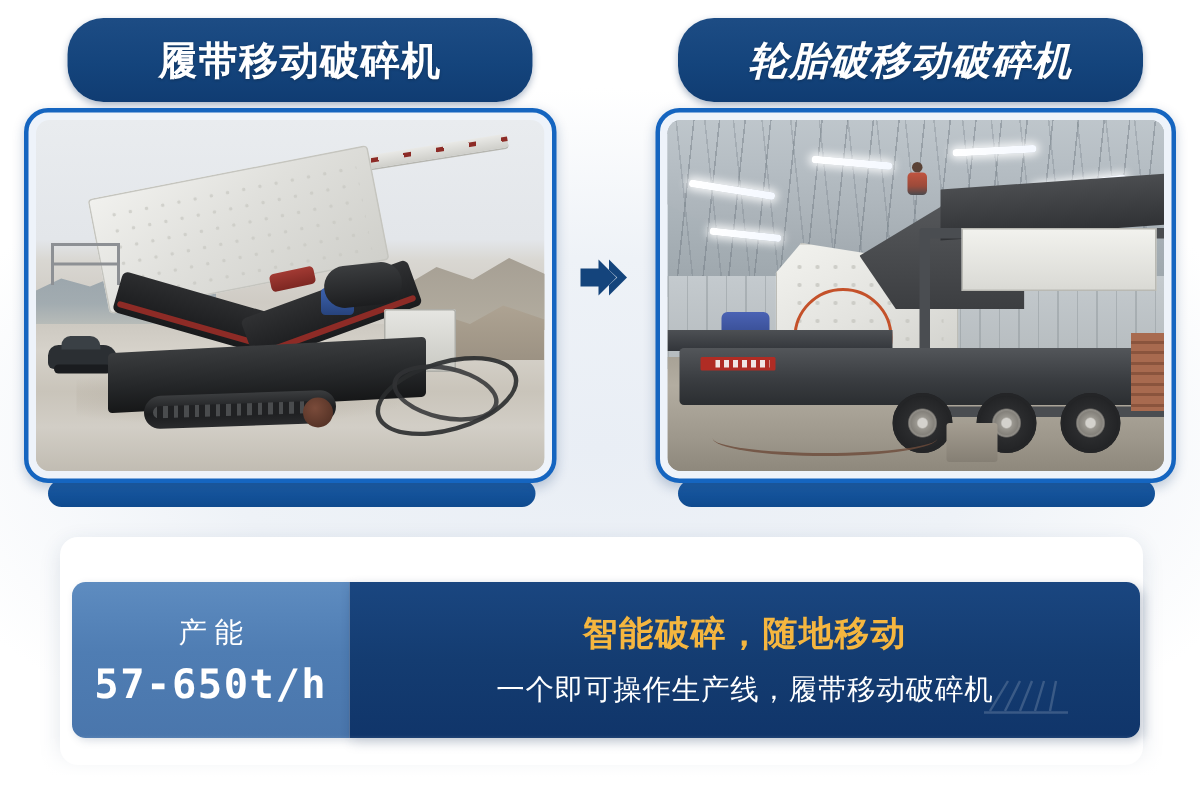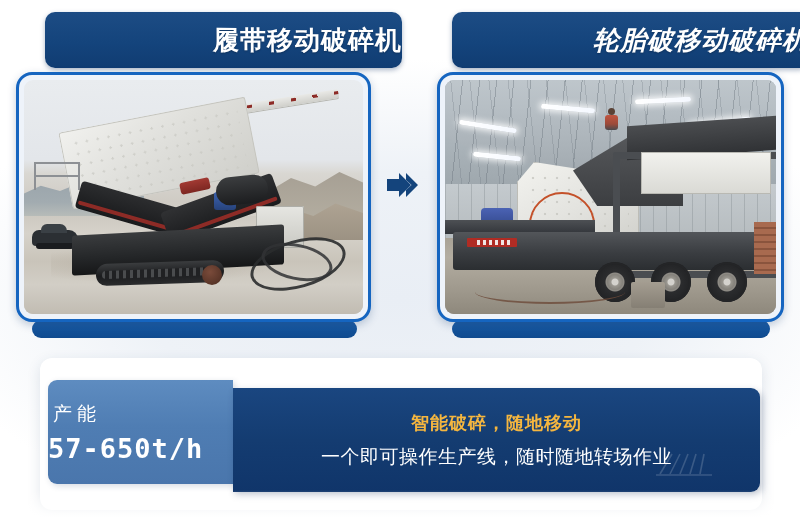--- a/index.html
+++ b/index.html
@@ -16,26 +16,25 @@
   .page-glow{
     position:absolute;left:0;top:40px;width:800px;height:470px;
     background:radial-gradient(ellipse 70% 60% at 50% 55%, #e9eef5 0%, #eef2f7 45%, #ffffff 85%);
     pointer-events:none;
   }
 
   
   .title-pill{
     position:absolute;
     height:56px;
-    border-radius:10px;
+    border-radius:24px;
     background:linear-gradient(180deg,#1d4c84 0%,#14447c 55%,#103c72 100%);
     box-shadow:0 2px 5px rgba(16,50,95,.35);
-    display:flex;align-items:center;justify-content:flex-end;
+    display:flex;align-items:center;justify-content:center;
     z-index:4;
-    padding-left:47px;
   }
   .title-pill span{
     color:#ffffff;
     font-size:26px;
     font-weight:bold;
     letter-spacing:1px;
     text-shadow:0 1px 2px rgba(0,0,0,.25);
     white-space:nowrap;
   }
   #title-left{left:45px;top:12px;width:310px;}
@@ -347,44 +346,44 @@
   }
 
   
   #bottom-card{
     position:absolute;left:40px;top:358px;width:722px;height:152px;
     background:#ffffff;border-radius:12px;
     box-shadow:0 4px 14px rgba(30,60,100,.13);
     z-index:4;
   }
   #capacity-panel{
-    position:absolute;left:48px;top:380px;width:185px;height:104px;
+    position:absolute;left:48px;top:388px;width:185px;height:104px;
     background:linear-gradient(180deg,#5e8cc0 0%,#4f7db3 45%,#4a76ac 100%);
     border-radius:9px 0 0 9px;
     z-index:6;
-    display:flex;flex-direction:column;align-items:flex-start;justify-content:center;
+    display:flex;flex-direction:column;align-items:center;justify-content:center;
     box-shadow:2px 2px 6px rgba(25,55,95,.18);
   }
   #capacity-panel .cap-label{
     color:#ffffff;font-size:19px;letter-spacing:5px;margin-bottom:6px;text-indent:5px;
   }
   #capacity-panel .cap-value{
     color:#ffffff;font-size:27px;font-weight:bold;letter-spacing:1px;
     font-family:"DejaVu Sans Mono","Liberation Mono",monospace;
   }
   #message-panel{
     position:absolute;left:233px;top:388px;width:527px;height:104px;
     background:linear-gradient(180deg,#1a4680 0%,#143c71 50%,#10356a 100%);
     border-radius:0 9px 9px 0;
     z-index:6;
     display:flex;flex-direction:column;align-items:center;justify-content:center;
     box-shadow:2px 3px 7px rgba(15,40,80,.28);
   }
   #message-panel .headline{
-    color:#f5b63f;font-size:18px;font-weight:bold;letter-spacing:1px;margin-bottom:9px;
+    color:#f5b63f;font-size:23px;font-weight:bold;letter-spacing:1px;margin-bottom:9px;
   }
   #message-panel .subline{
     color:#ffffff;font-size:19px;letter-spacing:.5px;
   }
   
   .wm{
     position:absolute;bottom:16px;right:36px;width:70px;height:26px;opacity:.17;
     pointer-events:none;
   }
   
@@ -485,21 +484,21 @@
 
   <div id="bottom-card"></div>
 
   <div id="capacity-panel">
     <div class="cap-label">产能</div>
     <div class="cap-value">57-650t/h</div>
   </div>
 
   <div id="message-panel">
     <div class="headline">智能破碎，随地移动</div>
-    <div class="subline">一个即可操作生产线，随时随地转场作业</div>
+    <div class="subline">一个即可操作生产线，履带移动破碎机</div>
     <svg class="wm" viewBox="0 0 70 26">
       <g stroke="#ffffff" stroke-width="1.6" fill="none">
         <path d="M6 24 L18 4"></path>
           <path d="M16 24 L26 4"></path>
           <path d="M26 24 L34 4"></path>
         <path d="M36 24 L42 4"></path>
           <path d="M46 24 L50 4"></path>
         <path d="M2 25 H58"></path>
       </g>
     </svg>

